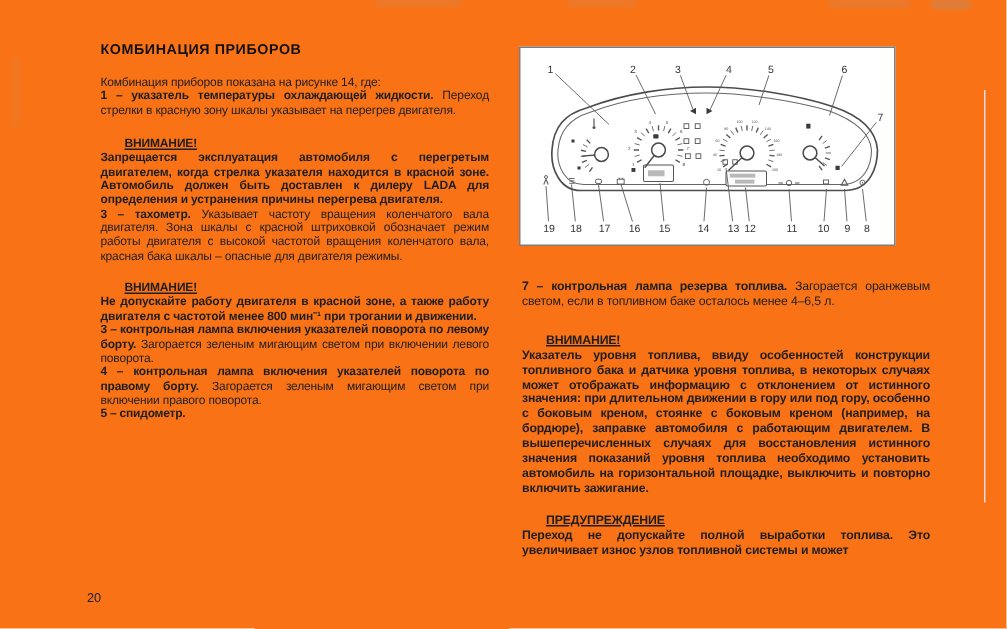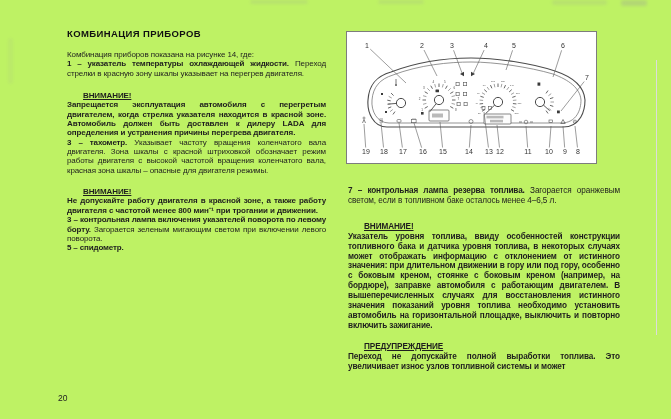--- a/index.html
+++ b/index.html
@@ -1,17 +1,17 @@
 <!DOCTYPE html>
 <html><head>
 <meta charset="utf-8">
 <style>
   html,body{margin:0;padding:0;background:#fff;}
   .page{
-    position:relative; width:671px; height:419px; background:#bef264;
+    position:relative; width:671px; height:419px; background:#f97316;
     font-family:"Liberation Sans", sans-serif; color:#1e1e1e; overflow:hidden;
   }
   .smudge{position:absolute; background:#9a9a9a; opacity:.18; filter:blur(1.5px); border-radius:2px;}
   .page-edge{position:absolute; width:1px; background:#dcdcdc;}
   h1.heading{
     position:absolute; left:67px; top:28px; margin:0;
     font-size:9.5px; font-weight:bold; letter-spacing:.4px; color:#111;
   }
   .col{position:absolute; text-align:justify;}
   .col p{margin:0; text-align:justify;}
@@ -59,28 +59,29 @@
 
   <div class="col col-left">
     <p><span>Комбинация приборов показана на рисунке 14, где:</span></p>
     <p><b>1 – указатель температуры охлаждающей жидкости.</b><span> Переход стрелки в красную зону шкалы указывает на перегрев двигателя.</span></p>
 
     <div class="warn mt13">
       <span class="warn-title">ВНИМАНИЕ!</span>
       <p class="warn-body">Запрещается эксплуатация автомобиля с перегретым двигателем, когда стрелка указателя находится в красной зоне. Автомобиль должен быть доставлен к дилеру LADA для определения и устранения причины перегрева двигателя.</p>
     </div>
 
-    <p class="mt13"><b>3 – тахометр.</b><span> Указывает частоту вращения коленчатого вала двигателя. Зона шкалы с красной штриховкой обозначает режим работы двигателя с высокой частотой вращения коленчатого вала, красная зона шкалы – опасные для двигателя режимы.</span></p>
+    <p class="mt13"><b>3 – тахометр.</b><span> Указывает частоту вращения коленчатого вала двигателя. Зона шкалы с красной штриховкой обозначает режим работы двигателя с высокой частотой вращения коленчатого вала, красная бака шкалы – опасные для двигателя режимы.</span></p>
 
     <div class="warn mt12">
       <span class="warn-title">ВНИМАНИЕ!</span>
       <p class="warn-body">Не допускайте работу двигателя в красной зоне, а также работу двигателя с частотой менее 800 мин⁻¹ при трогании и движении.</p>
     </div>
 
     <p class="mt12"><b>3 – контрольная лампа включения указателей поворота по левому борту.</b><span> Загорается зеленым мигающим светом при включении левого поворота.</span></p>
+    <p><b>4 – контрольная лампа включения указателей поворота по правому борту.</b><span> Загорается зеленым мигающим светом при включении правого поворота.</span></p>
     <p><b>5 – спидометр.</b></p>
   </div>
 
   <div class="figure-box">
     <svg viewBox="0 0 249 131">
       <g>
         <path class="outline" d="M 21,68 C 22,52 30,44 44,40 C 70,30 100,26 124,26 C 150,26 184,31 208,39 C 226,45 237,54 238,68 C 238,78 234,95 216,95 L 40,95 C 26,95 20,80 21,68 Z"></path>
         <path class="outline thin" d="M 25,68 C 26,55 33,47 46,43 C 72,33 102,30 124,30 C 148,30 182,35 206,42 C 222,48 233,56 234,68 C 234,77 230,91 214,91 L 42,91 C 30,91 24,79 25,68 Z"></path>
       </g>
 

